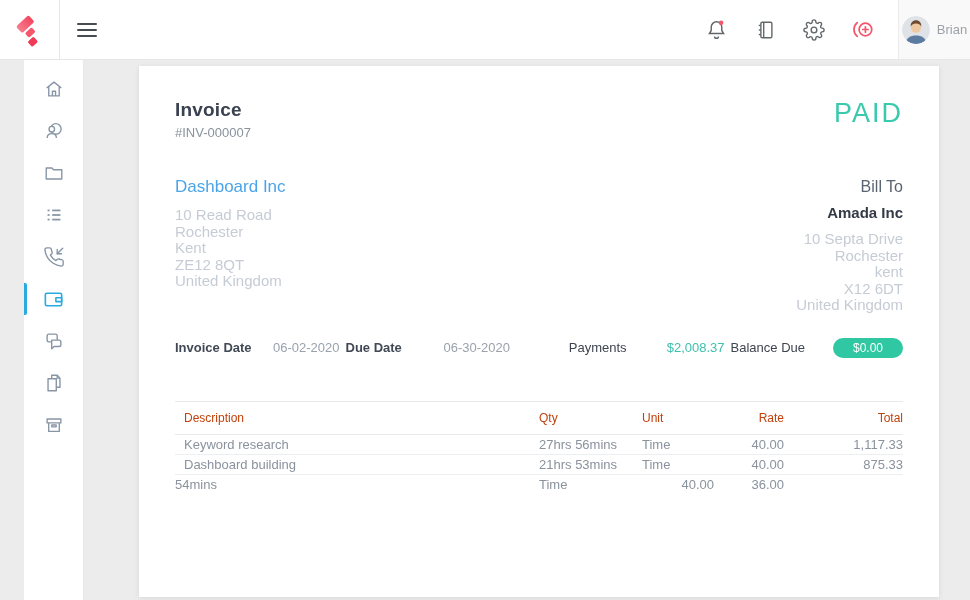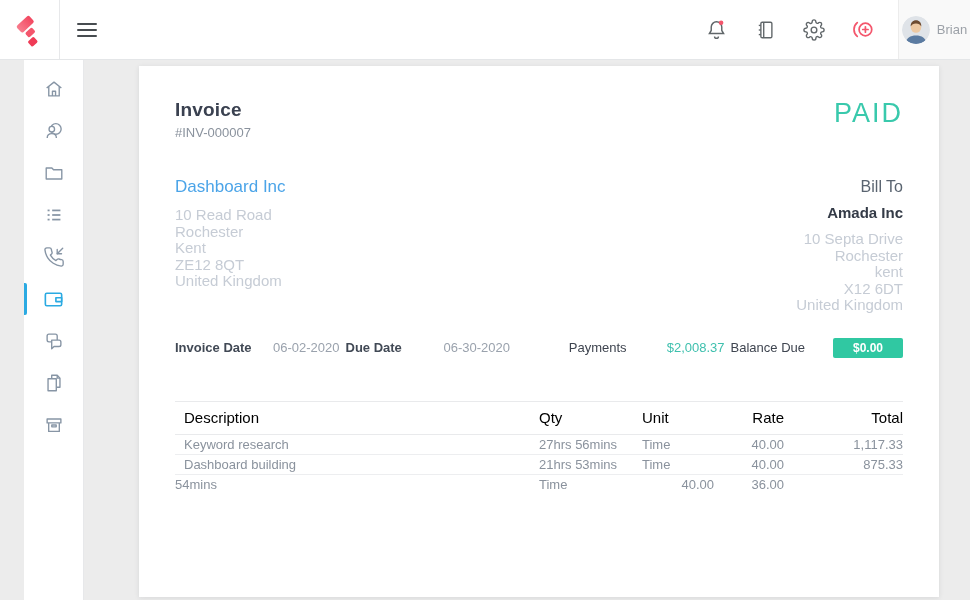--- a/index.html
+++ b/index.html
@@ -49,27 +49,27 @@
 
   
   .detail-band { display:flex; justify-content:space-between; margin-top:24px; }
   .detail-col { display:flex; gap:6px; }
   .d-row { display:flex; align-items:center; height:20px; }
   .d-label { font-size:13px; font-weight:600; color:#414955; width:98px; }
   .d-value { font-size:13px; color:#9aa2ad; }
   .detail-col.right .d-row { justify-content:flex-end; }
   .detail-col.right .d-label { width:auto; margin-right:28px; font-weight:400; color:#3f4550; }
   .pay-value { font-size:13px; color:#3fc0ae; min-width:70px; text-align:right; }
-  .pill { background:#30c8a2; color:#fff; font-size:12px; font-weight:700; border-radius:2px; padding:3px 13px; line-height:14px; min-width:70px; text-align:center; }
+  .pill { background:#30c8a2; color:#fff; font-size:12px; font-weight:400; border-radius:10px; padding:3px 13px; line-height:14px; min-width:70px; text-align:center; }
 
   
   .inv-table { margin-top:43px; }
   .t-row { display:grid; grid-template-columns:1fr 103px 72px 70px 119px; align-items:center; }
   .t-head { height:34px; border-top:1px solid #e9eaec; border-bottom:1px solid #e9eaec; }
-  .t-head .cell { font-size:15px; color:#000000; font-weight:500; }
+  .t-head .cell { font-size:12px; color:#c2410c; font-weight:500; }
   .t-data { height:20px; border-bottom:1px solid #edeef0; }
   .t-data:last-child { border-bottom:none; }
   .t-data .cell { font-size:13px; color:#8a929d; }
   .cell.c0 { padding-left:9px; }
   .cell.c3, .cell.c4 { text-align:right; }
 
   svg { display:block; }
 </style>
 </head>
 <body>

